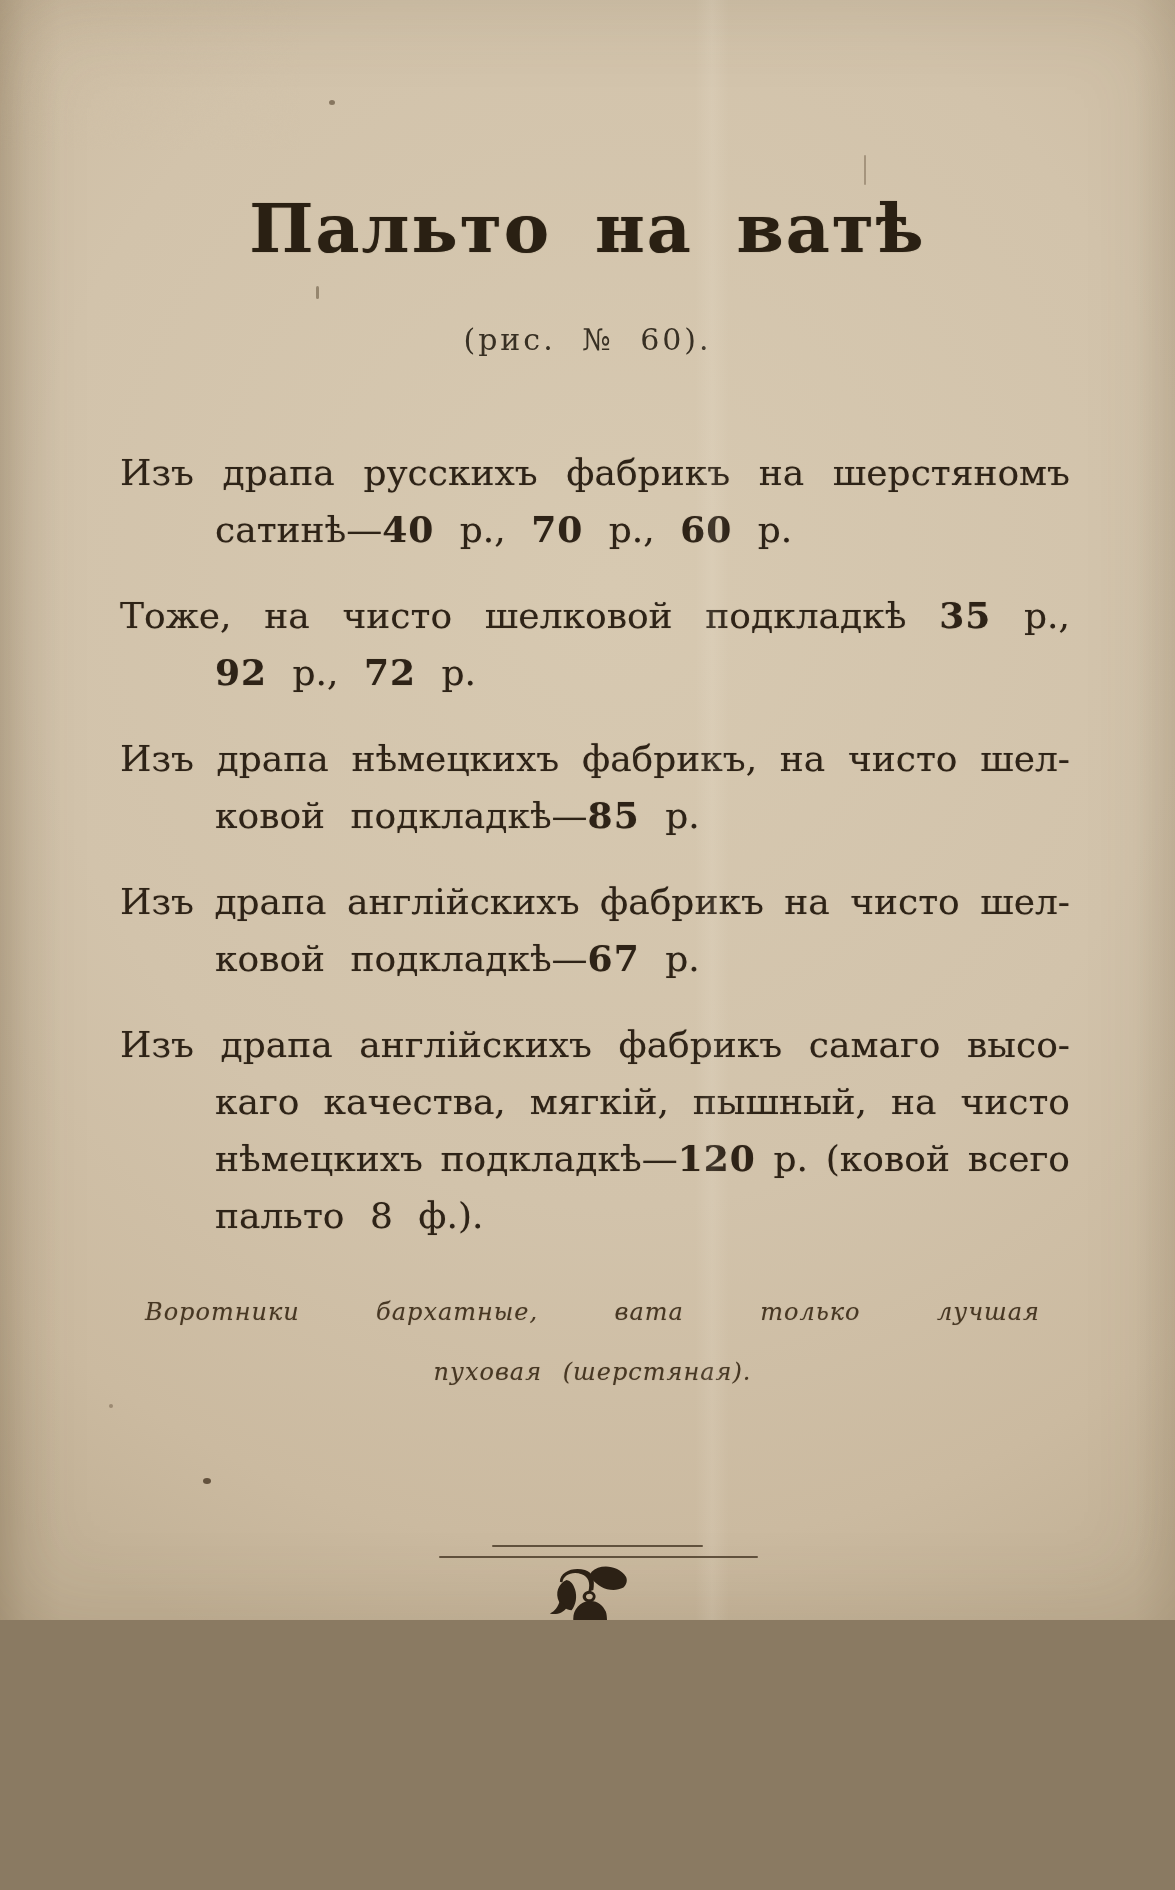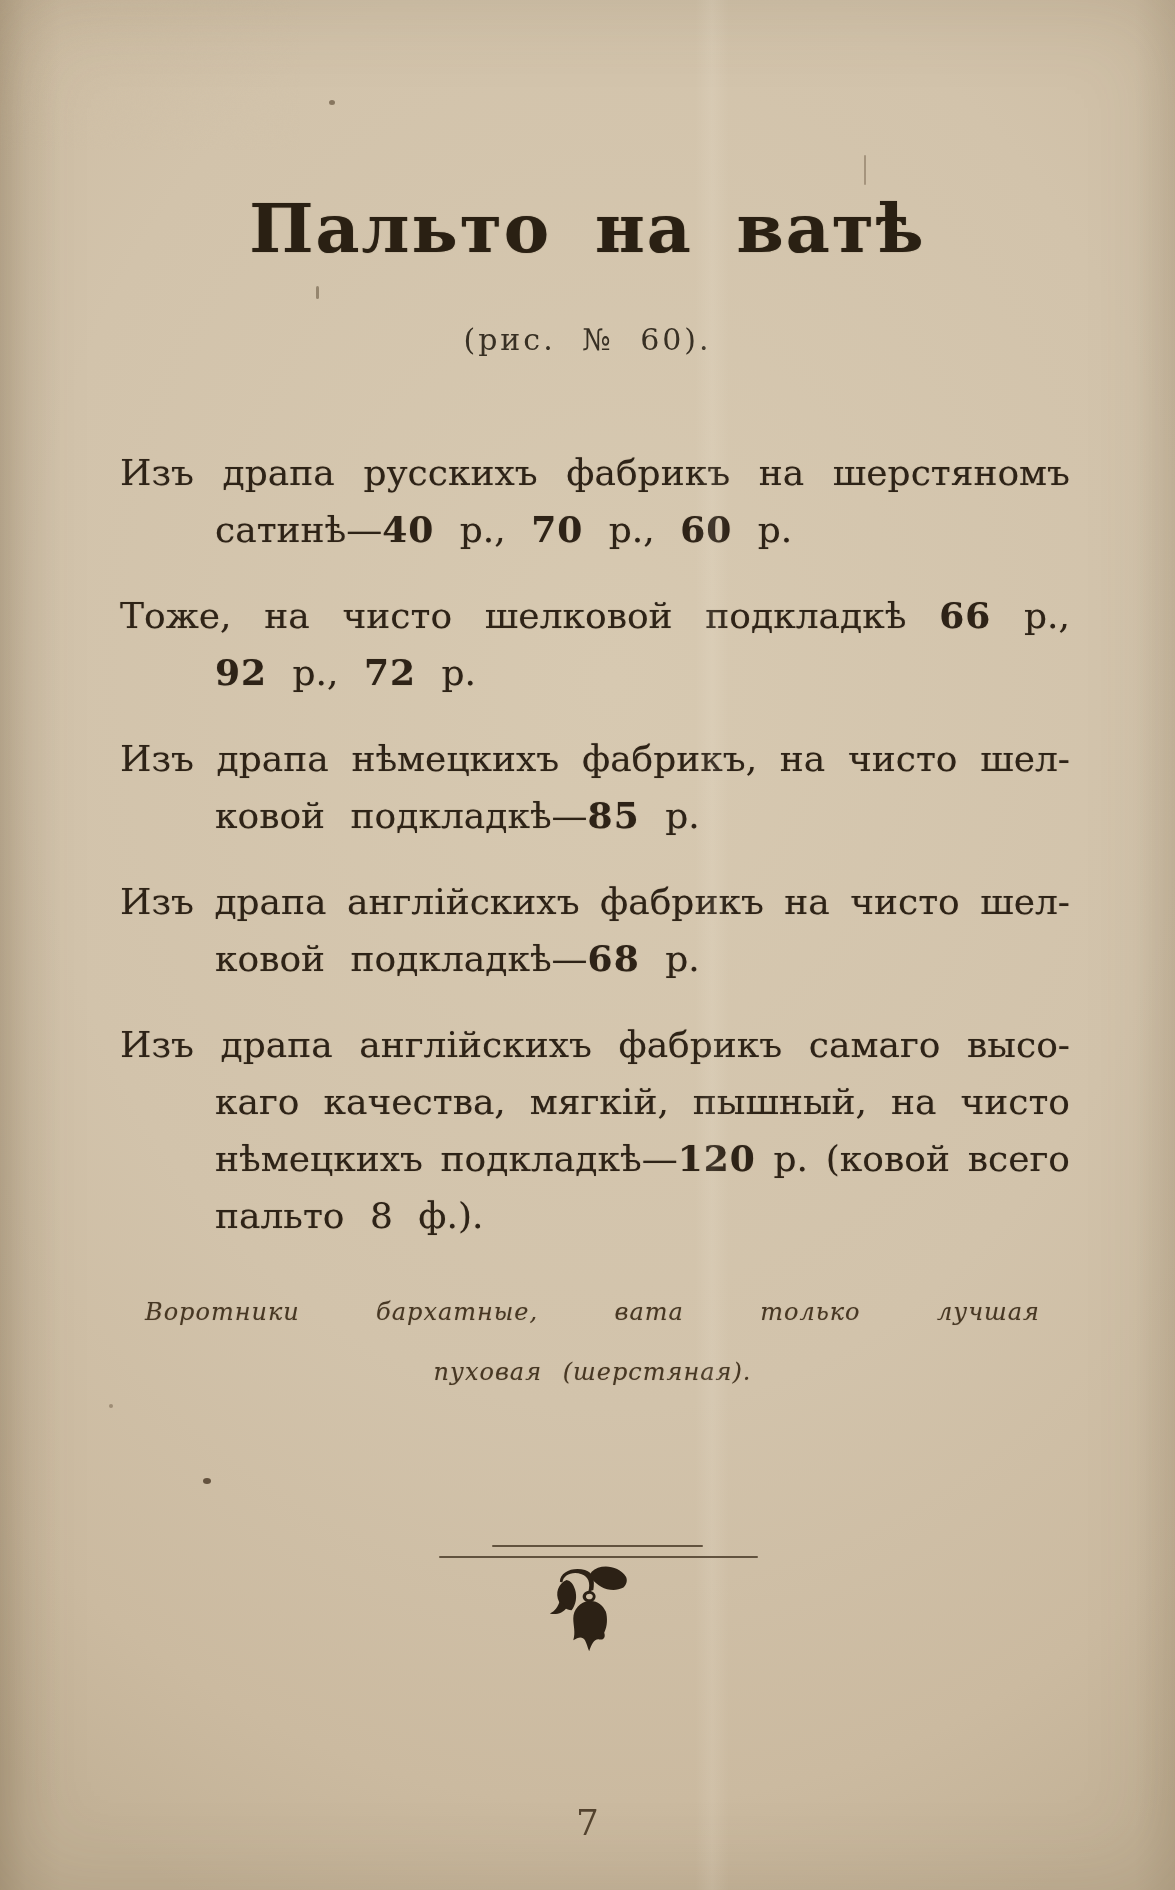--- a/index.html
+++ b/index.html
@@ -1,18 +1,18 @@
 <!DOCTYPE html>
 <html><head>
 <meta charset="utf-8">
 <style>
   html,body{margin:0;padding:0;background:#8a7a62;}
   .page{
     position:relative;
-    width:1175px;height:1890px;
+    width:1175px;height:1620px;
     margin:0 auto;
     overflow:hidden;
     font-family:"DejaVu Serif", serif;
     color:#2e2317;
     background:
       linear-gradient(90deg, rgba(110,90,60,.22) 0px, rgba(110,90,60,.08) 26px, rgba(110,90,60,0) 60px),
       linear-gradient(270deg, rgba(110,90,60,.10) 0px, rgba(110,90,60,0) 40px),
       radial-gradient(ellipse 90% 70% at 52% 36%, #d7c9b1 0%, #d2c3ab 55%, #cbbaa0 85%, #c2b196 100%);
     box-shadow: inset 0 0 90px rgba(95,75,48,.18);
   }
@@ -82,30 +82,30 @@
   <h1 class="title">Пальто на ватѣ</h1>
 
   <div class="subtitle">(рис. № 60).</div>
 
   <div class="bodytext" id="paragraphs">
       <div class="para">
         <div class="line just"><span>Изъ драпа русскихъ фабрикъ на шерстяномъ</span></div>
         <div class="line indent"><span>сатинѣ—</span><b>40</b><span> р., </span><b>70</b><span> р., </span><b>60</b><span> р.</span></div>
       </div>
       <div class="para">
-        <div class="line just"><span>Тоже, на чисто шелковой подкладкѣ </span><b>66</b><span> р.,</span></div>
+        <div class="line just"><span>Тоже, на чисто шелковой подкладкѣ </span><b>35</b><span> р.,</span></div>
         <div class="line indent"><b>92</b><span> р., </span><b>72</b><span> р.</span></div>
       </div>
       <div class="para">
         <div class="line just"><span>Изъ драпа нѣмецкихъ фабрикъ, на чисто шел-</span></div>
         <div class="line indent"><span>ковой подкладкѣ—</span><b>85</b><span> р.</span></div>
       </div>
       <div class="para">
         <div class="line just"><span>Изъ драпа англійскихъ фабрикъ на чисто шел-</span></div>
-        <div class="line indent"><span>ковой подкладкѣ—</span><b>68</b><span> р.</span></div>
+        <div class="line indent"><span>ковой подкладкѣ—</span><b>67</b><span> р.</span></div>
       </div>
       <div class="para">
         <div class="line just"><span>Изъ драпа англійскихъ фабрикъ самаго высо-</span></div>
         <div class="line indent just"><span>каго качества, мягкій, пышный, на чисто</span></div>
         <div class="line indent just"><span>нѣмецкихъ подкладкѣ—</span><b>120</b><span> р. (ковой всего</span></div>
         <div class="line indent"><span>пальто 8 ф.).</span></div>
       </div>
     </div>
 
   <div class="note" id="note">

